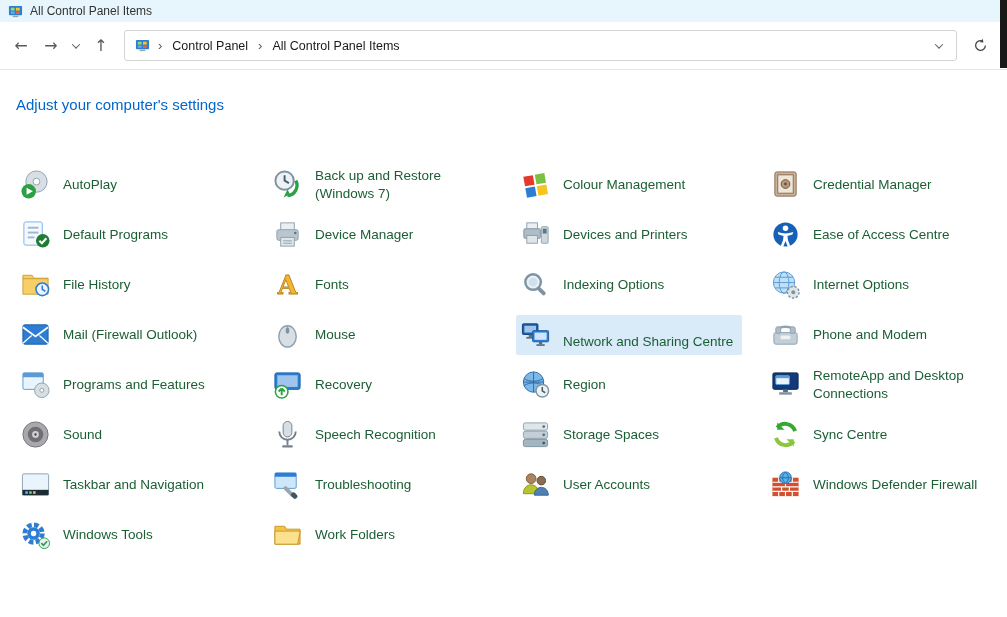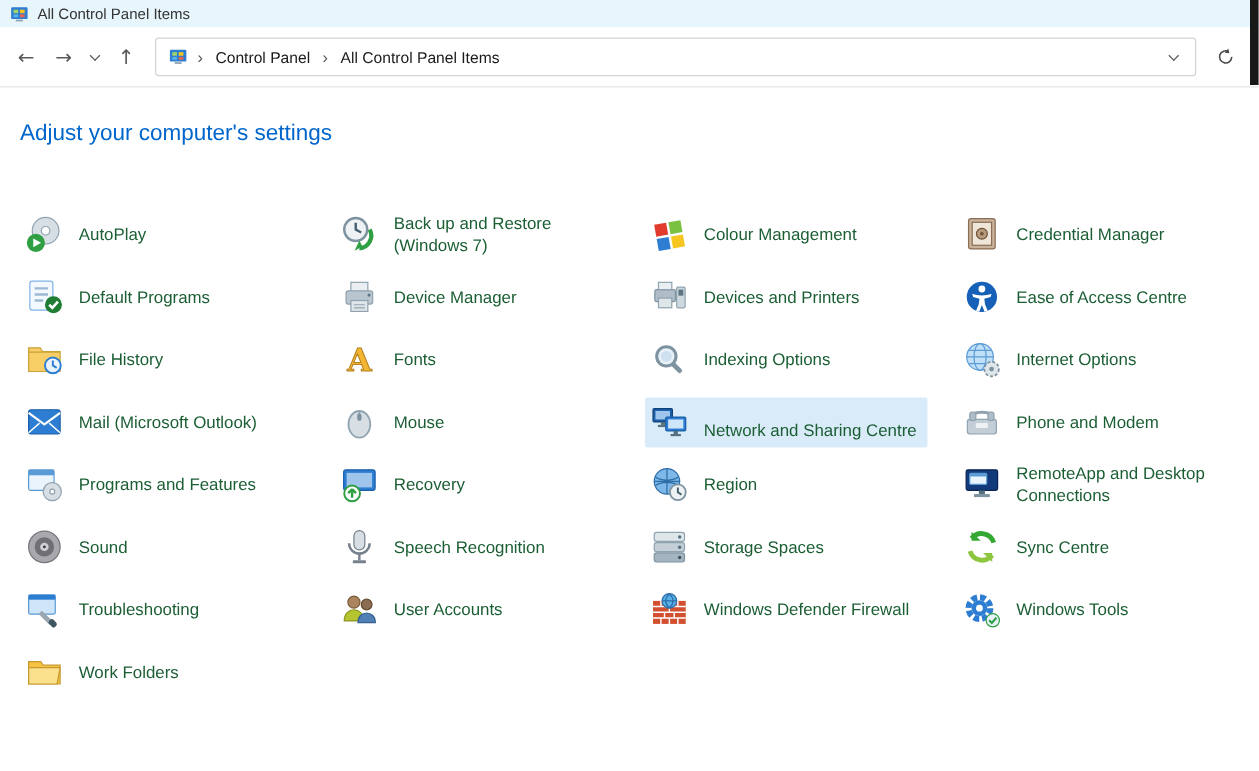--- a/index.html
+++ b/index.html
@@ -50,21 +50,21 @@
   .addressbar .mini-ico svg{width:15px;height:15px;display:block;}
   .crumb{cursor:pointer;padding:2px 2px;text-align:right;}
   .crumb-sep{color:#555;font-size:13px;}
   .addr-right{margin-left:auto;display:flex;align-items:center;padding:4px;cursor:pointer;}
   .refreshbtn{margin-left:8px;}
   .refreshbtn svg{width:15px;height:15px;display:block;}
   
   .content{padding:0 10px 0 16px;}
   .heading{
     display:inline-block;margin-top:26px;
-    font-size:18px;color:var(--heading-link);
+    font-size:15px;color:var(--heading-link);
   }
   .grid{
     display:grid;
     grid-template-columns:252px 248px 250px 1fr;
     grid-auto-rows:50px;
     align-items:center;
     margin-top:46px;
   }
   .item{
     display:flex;align-items:center;gap:11px;
@@ -283,21 +283,21 @@
           <span class="label">Internet Options</span>
         </div>
         <div class="item">
           <span class="icon">
             <svg viewBox="0 0 32 32">
               <rect x="3" y="6" width="26" height="20" rx="2" fill="#2d7dd2" stroke="#1b5fa8"></rect>
               <path d="M3 8.5L16 18 29 8.5" stroke="#fff" stroke-width="1.8" fill="none"></path>
               <path d="M3 25l9-8M29 25l-9-8" stroke="#fff" stroke-width="1.2" fill="none"></path>
             </svg>
           </span>
-          <span class="label">Mail (Microsoft Outlook)</span>
+          <span class="label">Mail (Firewall Outlook)</span>
         </div>
         <div class="item">
           <span class="icon">
             <svg viewBox="0 0 32 32">
               <ellipse cx="16" cy="18" rx="9" ry="11" fill="#d7dee4" stroke="#8fa3b0" stroke-width="1.5"></ellipse>
               <path d="M16 7v8" stroke="#8fa3b0" stroke-width="1.5"></path>
               <rect x="14.2" y="9" width="3.6" height="6" rx="1.8" fill="#7e93a0"></rect>
             </svg>
           </span>
           <span class="label">Mouse</span>
@@ -416,20 +416,32 @@
               <path d="M7.5 3.5V11h7.5z" fill="#35a834"></path>
               <path d="M6.2 19.5A10.5 10.5 0 0 0 24.5 23" fill="none" stroke="#8cc63f" stroke-width="4"></path>
               <path d="M24.5 28.5V21H17z" fill="#8cc63f"></path>
             </svg>
           </span>
           <span class="label">Sync Centre</span>
         </div>
         <div class="item">
           <span class="icon">
             <svg viewBox="0 0 32 32">
+              <rect x="2.5" y="5" width="27" height="22" rx="1.5" fill="#eaf4fd" stroke="#8fa3b0"></rect>
+              <rect x="2.5" y="21.5" width="27" height="5.5" fill="#1d2b36"></rect>
+              <rect x="5.5" y="23" width="2.6" height="2.6" fill="#4fc3f7"></rect>
+              <rect x="9.5" y="23" width="2.6" height="2.6" fill="#81c784"></rect>
+              <rect x="13.5" y="23" width="2.6" height="2.6" fill="#ffb74d"></rect>
+            </svg>
+          </span>
+          <span class="label">Taskbar and Navigation</span>
+        </div>
+        <div class="item">
+          <span class="icon">
+            <svg viewBox="0 0 32 32">
               <rect x="3" y="4" width="22" height="16" rx="1.5" fill="#cfe6fa" stroke="#5b9bd5"></rect>
               <rect x="3" y="4" width="22" height="4" fill="#2d7dd2"></rect>
               <rect x="14" y="17" width="13" height="4" rx="1" transform="rotate(45 14 17)" fill="#9aa7b1"></rect>
               <rect x="22.2" y="23.2" width="7" height="5" rx="2" transform="rotate(45 22.2 23.2)" fill="#3f5661"></rect>
             </svg>
           </span>
           <span class="label">Troubleshooting</span>
         </div>
         <div class="item">
           <span class="icon">

